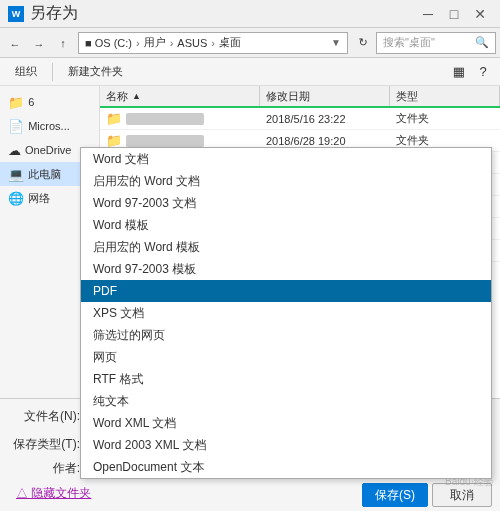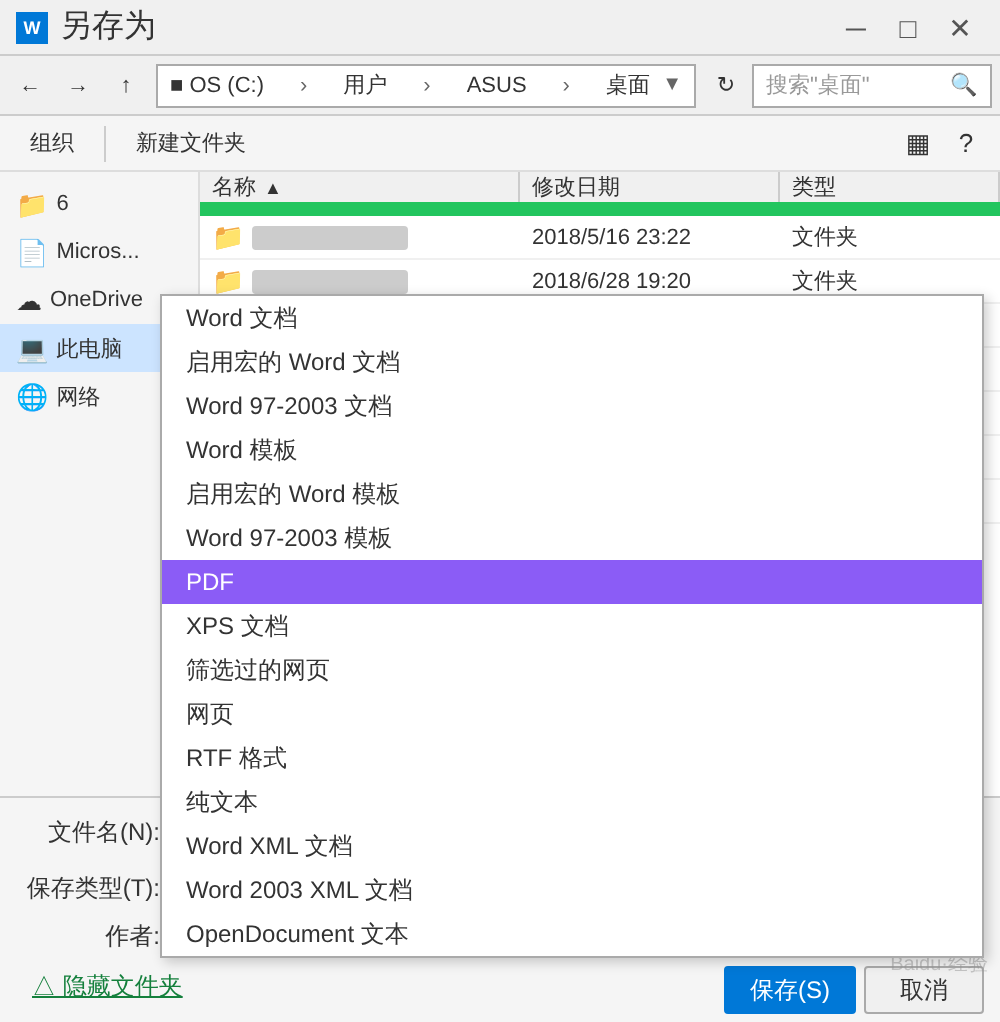--- a/index.html
+++ b/index.html
@@ -87,21 +87,21 @@
       display: flex;
       align-items: center;
       padding: 0 6px;
       font-size: 11px;
       color: #333;
       margin: 0 2px;
     }
     .path-segment {
       display: flex;
       align-items: center;
-      gap: 16px;
+      gap: 2px;
     }
     .path-sep { color: #666; margin: 0 2px; }
     .search-box {
       width: 120px;
       height: 22px;
       border: 1px solid #aaa;
       background: white;
       display: flex;
       align-items: center;
       padding: 0 6px;
@@ -182,21 +182,21 @@
     .sidebar-icon { font-size: 13px; flex-shrink: 0; }
 
     
     .file-list {
       flex: 1;
       overflow: auto;
     }
     .file-list-header {
       display: flex;
       background: #f0f0f0;
-      border-bottom: 7px solid #22c55e;
+      border-bottom: 2px solid #22c55e;
       height: 22px;
       align-items: center;
       position: sticky;
       top: 0;
       z-index: 1;
     }
     .col-header {
       font-size: 11px;
       color: #333;
       padding: 0 6px;
@@ -301,24 +301,24 @@
     .dropdown-item {
       height: 22px;
       padding: 0 12px;
       display: flex;
       align-items: center;
       font-size: 12px;
       color: #333;
       cursor: pointer;
       white-space: nowrap;
     }
-    .dropdown-item.highlighted { background: #8b5cf6; color: white; padding-left: 12px; }
+    .dropdown-item.highlighted { background: #0369a1; color: white; padding-left: 12px; }
     .hidden-files-label {
       font-size: 12px;
-      color: #15803d;
+      color: #a21caf;
       text-decoration: underline;
       cursor: pointer;
       margin-left: 8px;
     }
 
     .action-btns {
       display: flex;
       justify-content: flex-end;
       gap: 4px;
       margin-top: 4px;

